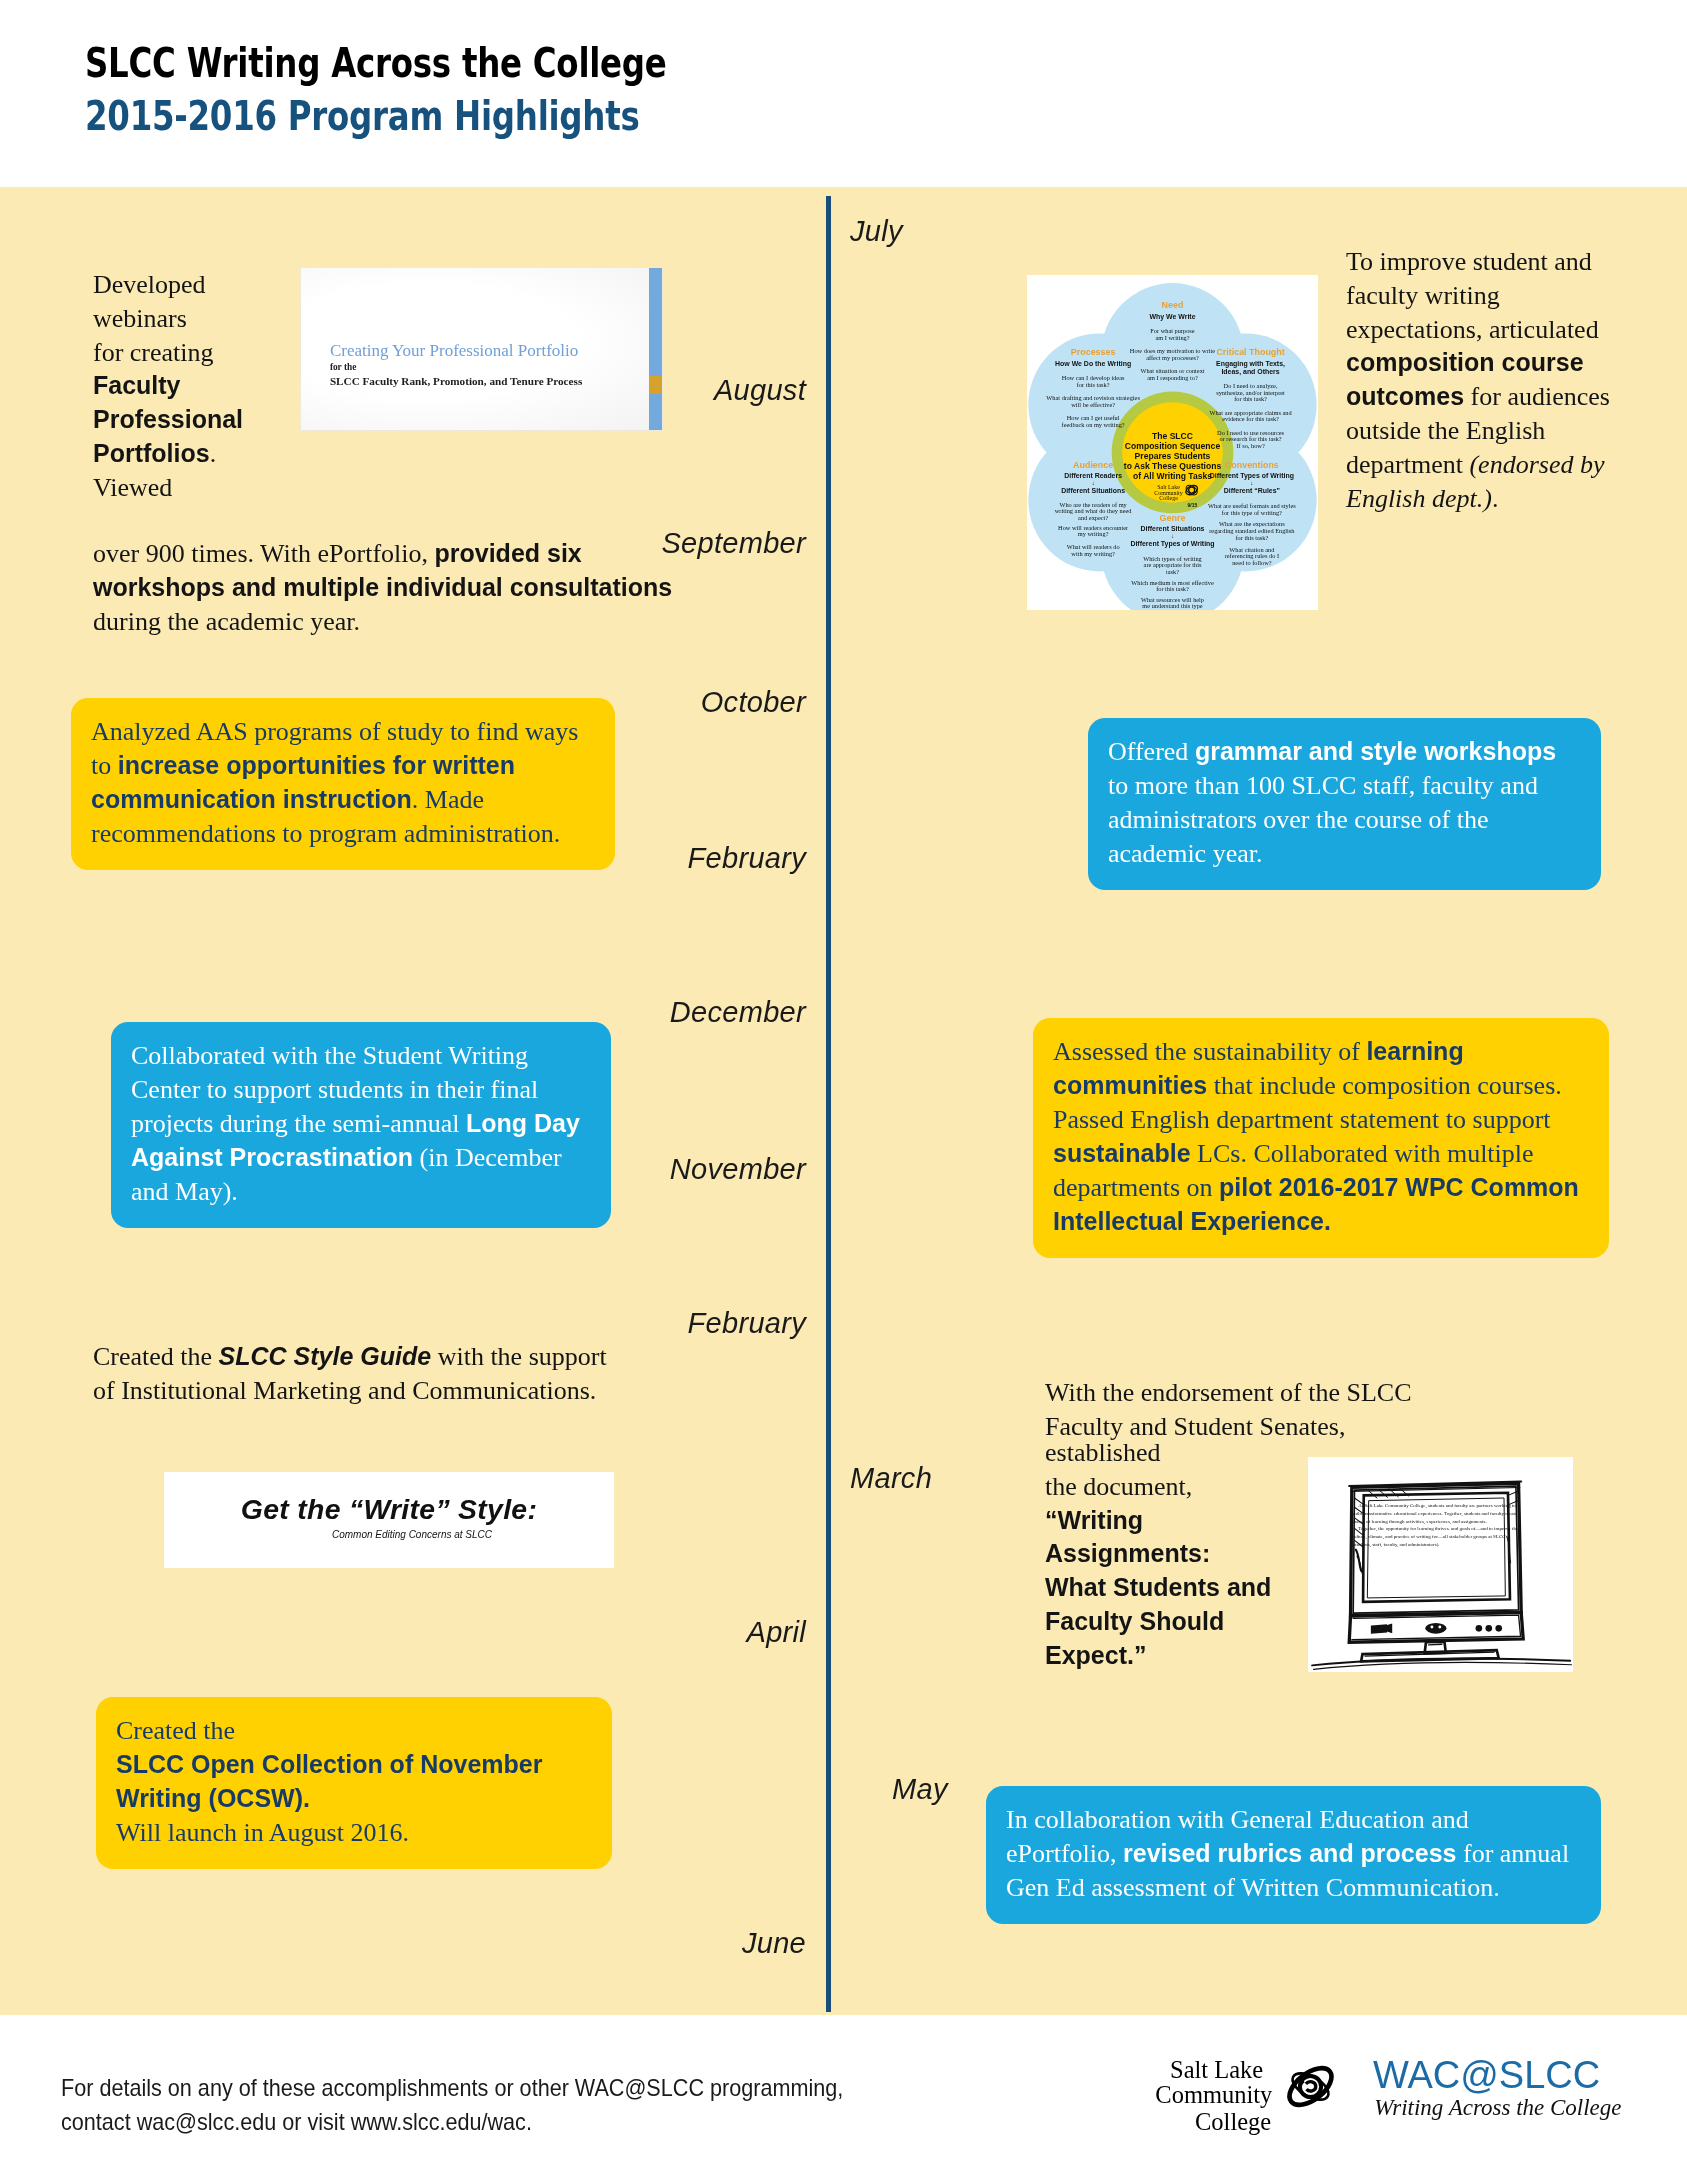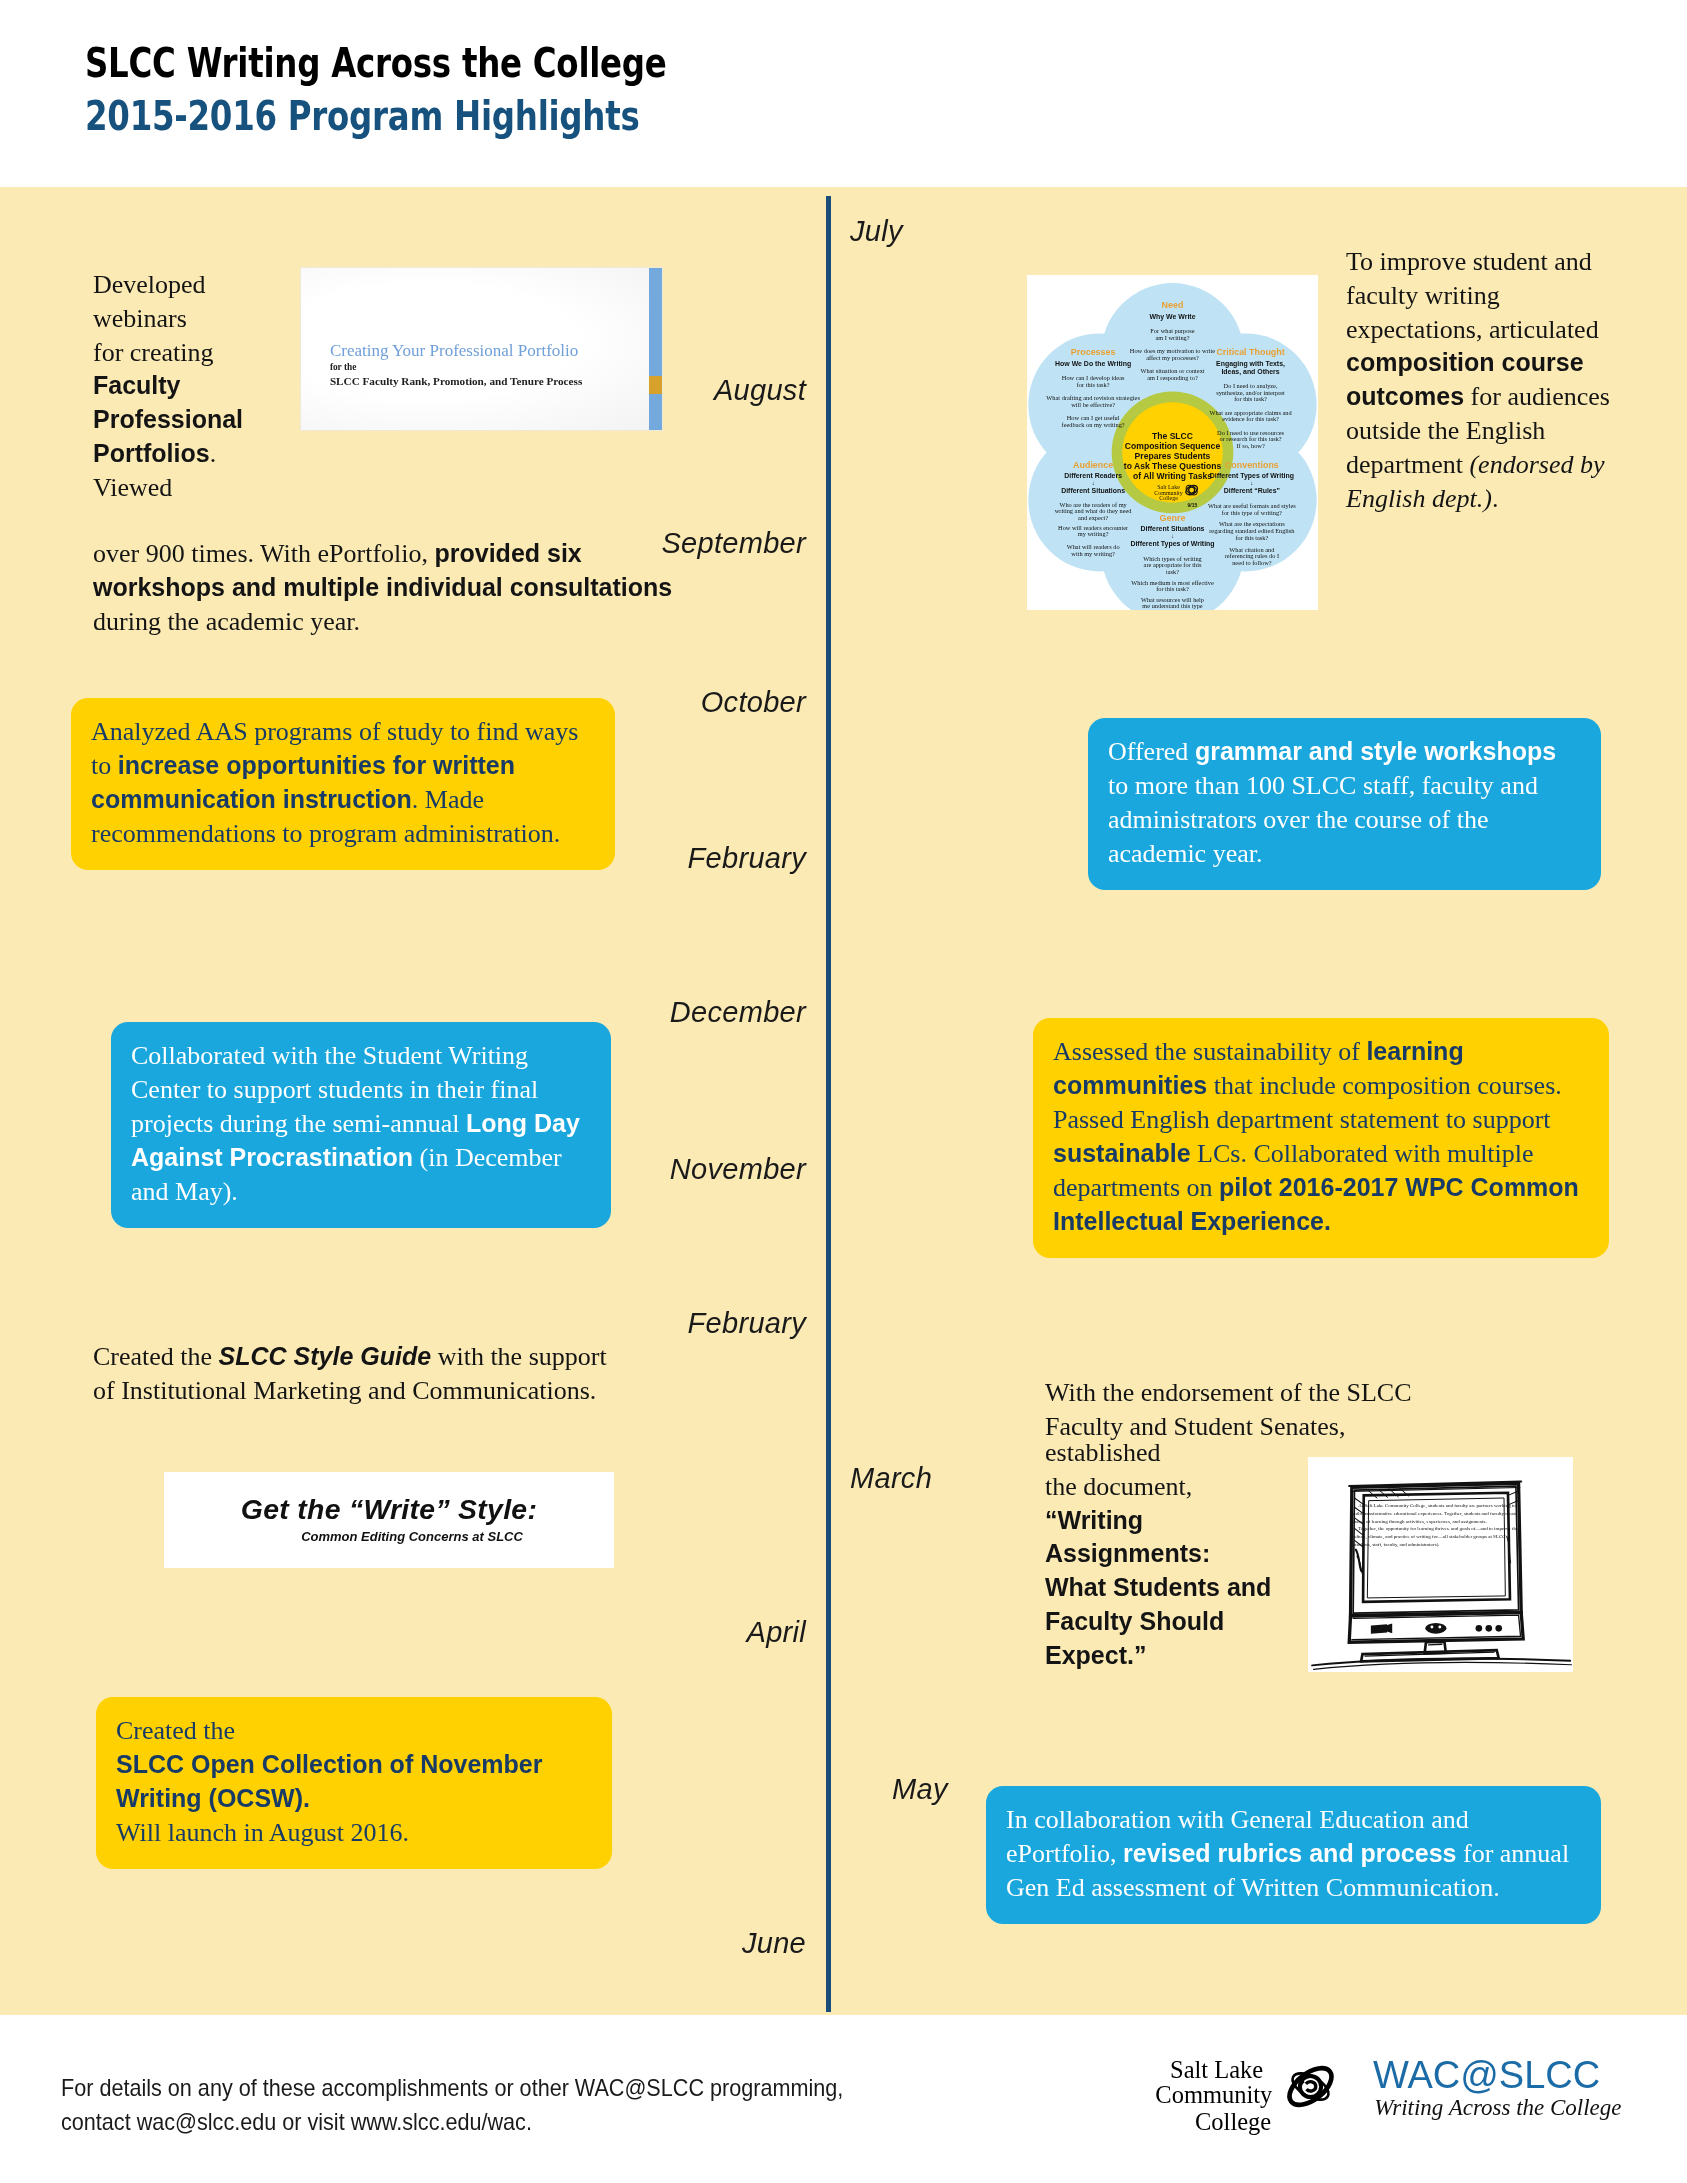--- a/index.html
+++ b/index.html
@@ -193,24 +193,23 @@
     color: #111;
     letter-spacing: 0.3px;
   }
   .sg-sub {
     position: absolute;
     left: 0; right: 0;
     top: 57px;
     text-align: center;
     font-family: "Liberation Sans Narrow", "Liberation Sans", sans-serif;
     font-style: italic;
-    font-size: 13px;
+    font-size: 10px;
     color: #111;
     padding-left: 46px;
-    font-weight: bold;
   }
 
   
   .monitor-card {
     position: absolute;
     background: #ffffff;
     overflow: hidden;
   }
   .monitor-svg { display: block; }
   .monitor-text {

